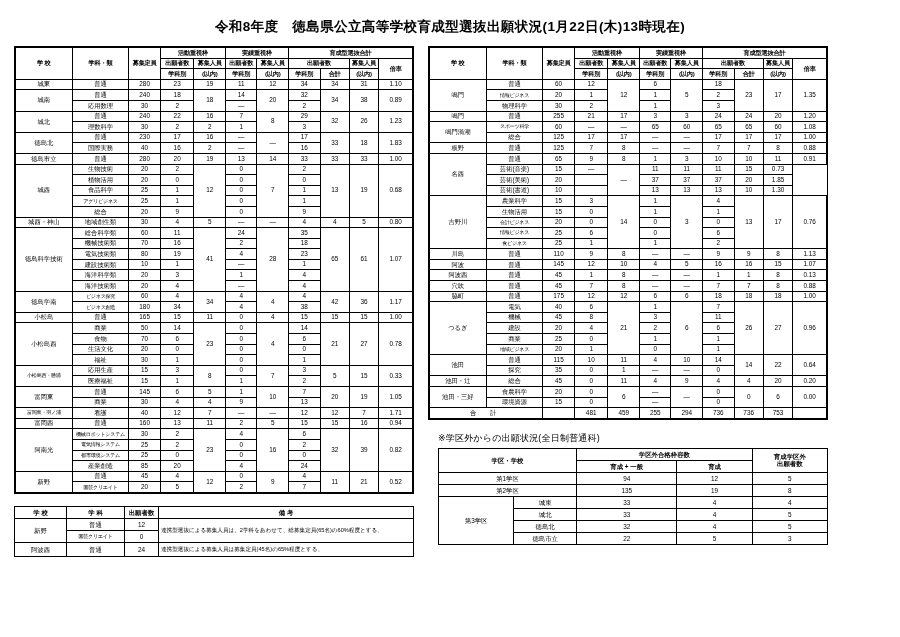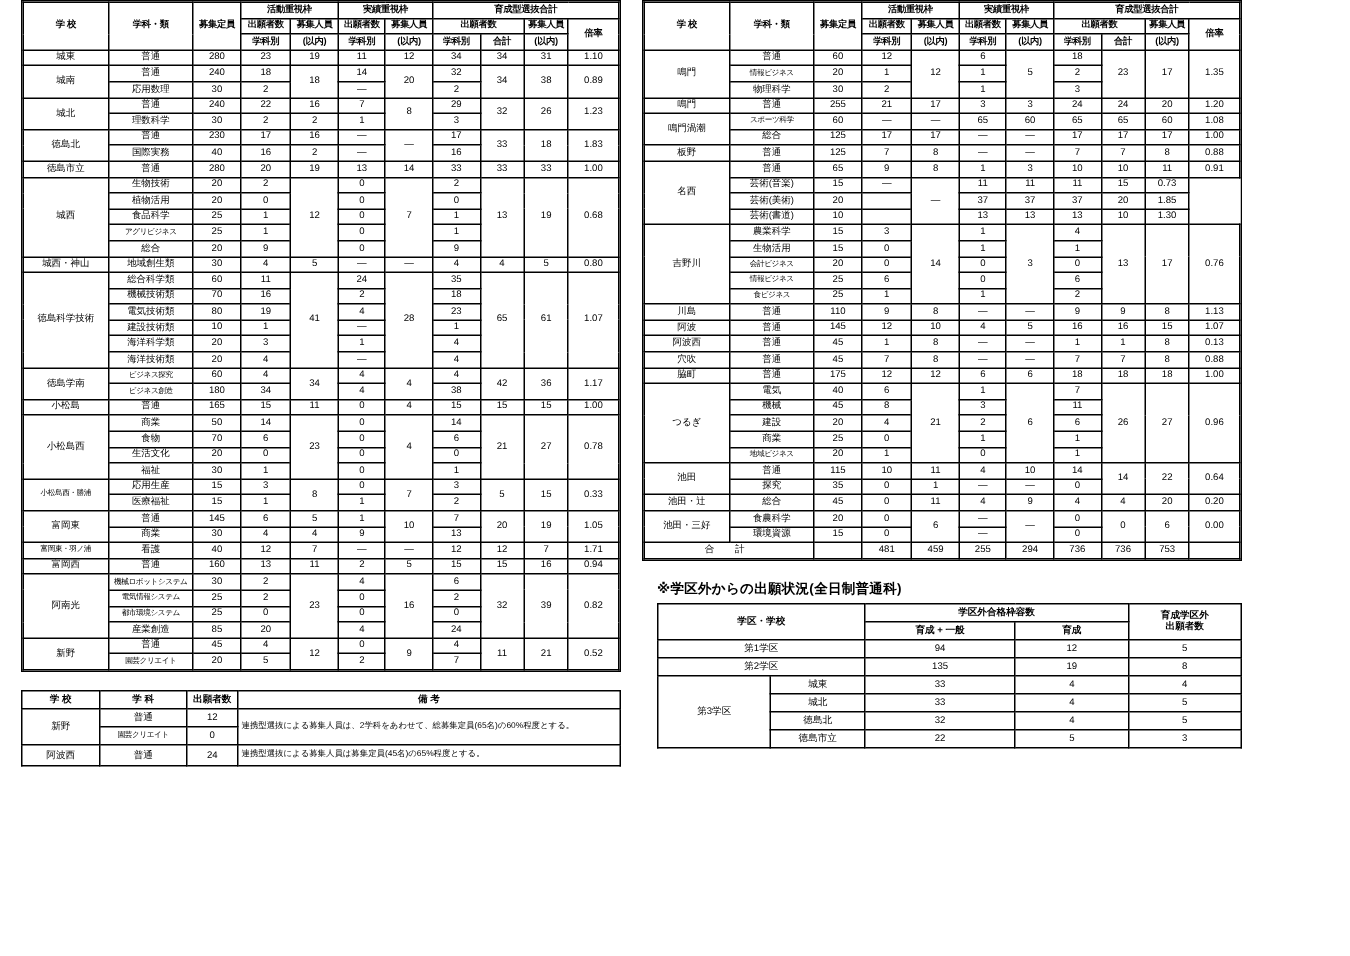--- a/index.html
+++ b/index.html
@@ -67,21 +67,21 @@
 
   .outer-frame {
     border: 1.4px solid #000;
   }
 
   .subsection {
     margin-top: 12px;
   }
   .sub-title {
     font-size: 9px;
-    font-weight: bold;
+    font-weight: normal;
     margin-bottom: 3px;
     letter-spacing: 0.2px;
   }
   .sub-title-underline {
     font-size: 10.5px;
     font-weight: bold;
     border-bottom: 1.6px solid #000;
     display: inline-block;
     padding-bottom: 1px;
     margin-bottom: 2px;
@@ -114,20 +114,21 @@
   .linked-table { width: 360px; }
   .zone-table { width: 310px; }
   .zone-wrap { margin-left: 10px; }
   .zone-tall th, .zone-tall td { height: 20px; }
 </style>
 </head>
 <body>
 
 <div>
 
+  <div class="page-title">令和8年度　徳島県公立高等学校育成型選抜出願状況(1月22日(木)13時現在)</div>
 
   <div class="columns">
 
     <div class="col-left">
       <div class="outer-frame">
         <table class="grid">
           <colgroup>
             <col style="width:54px">
               <col style="width:54px">
               <col style="width:30px">

